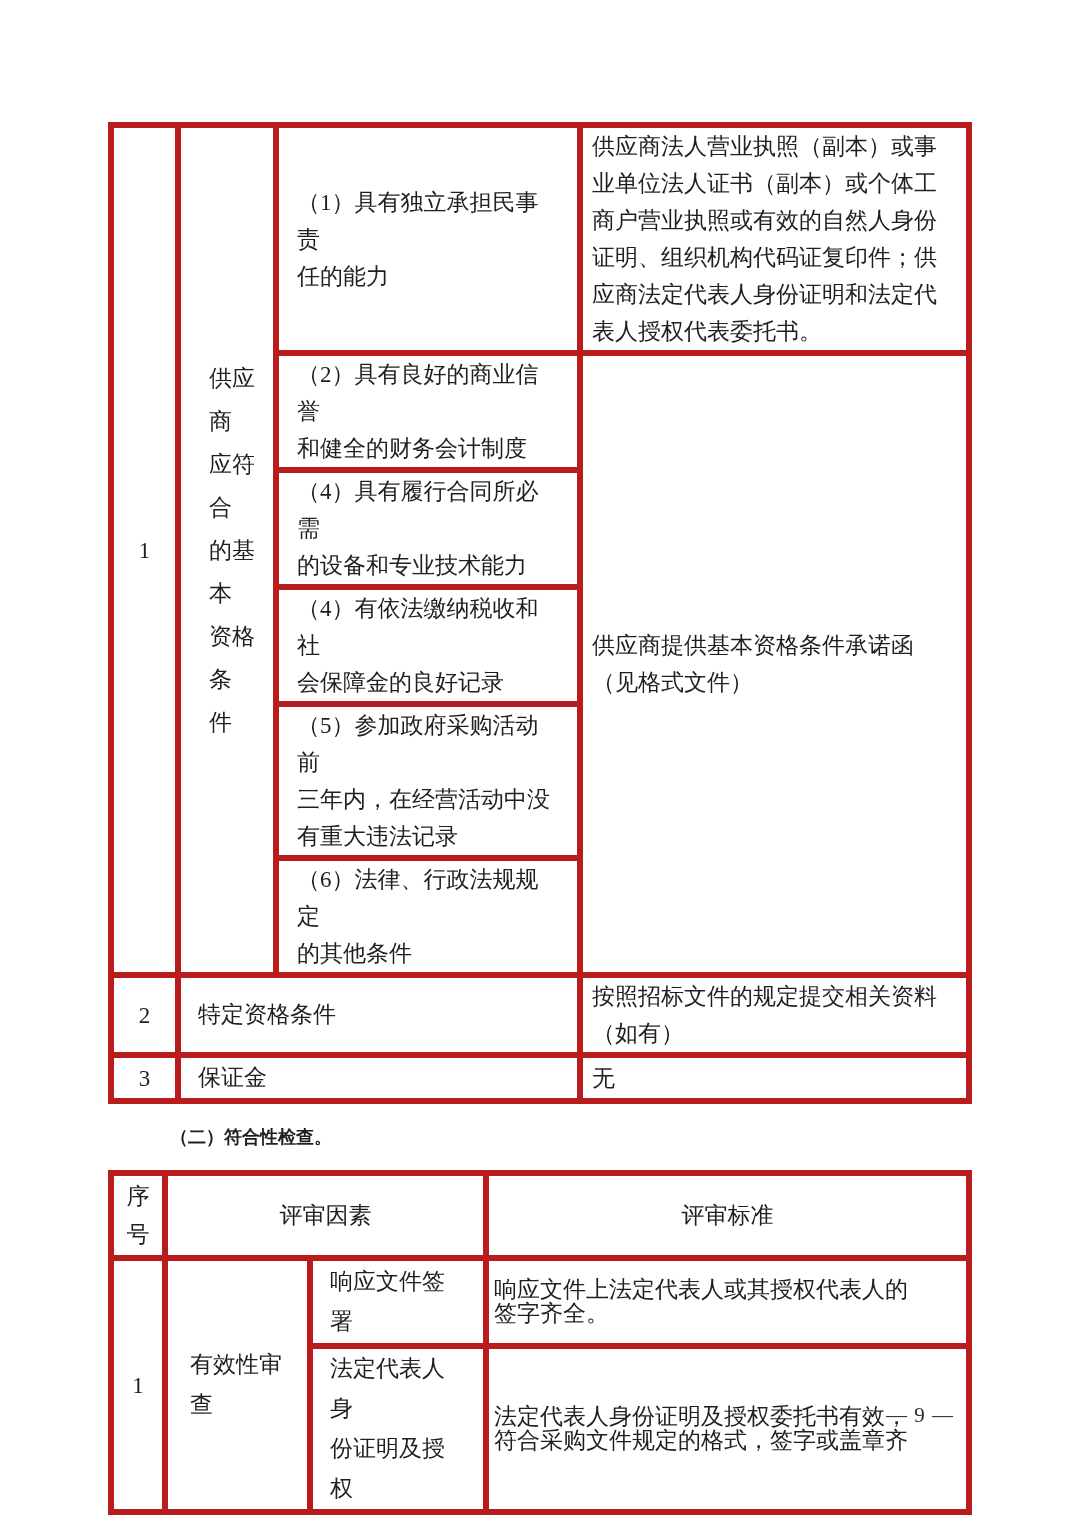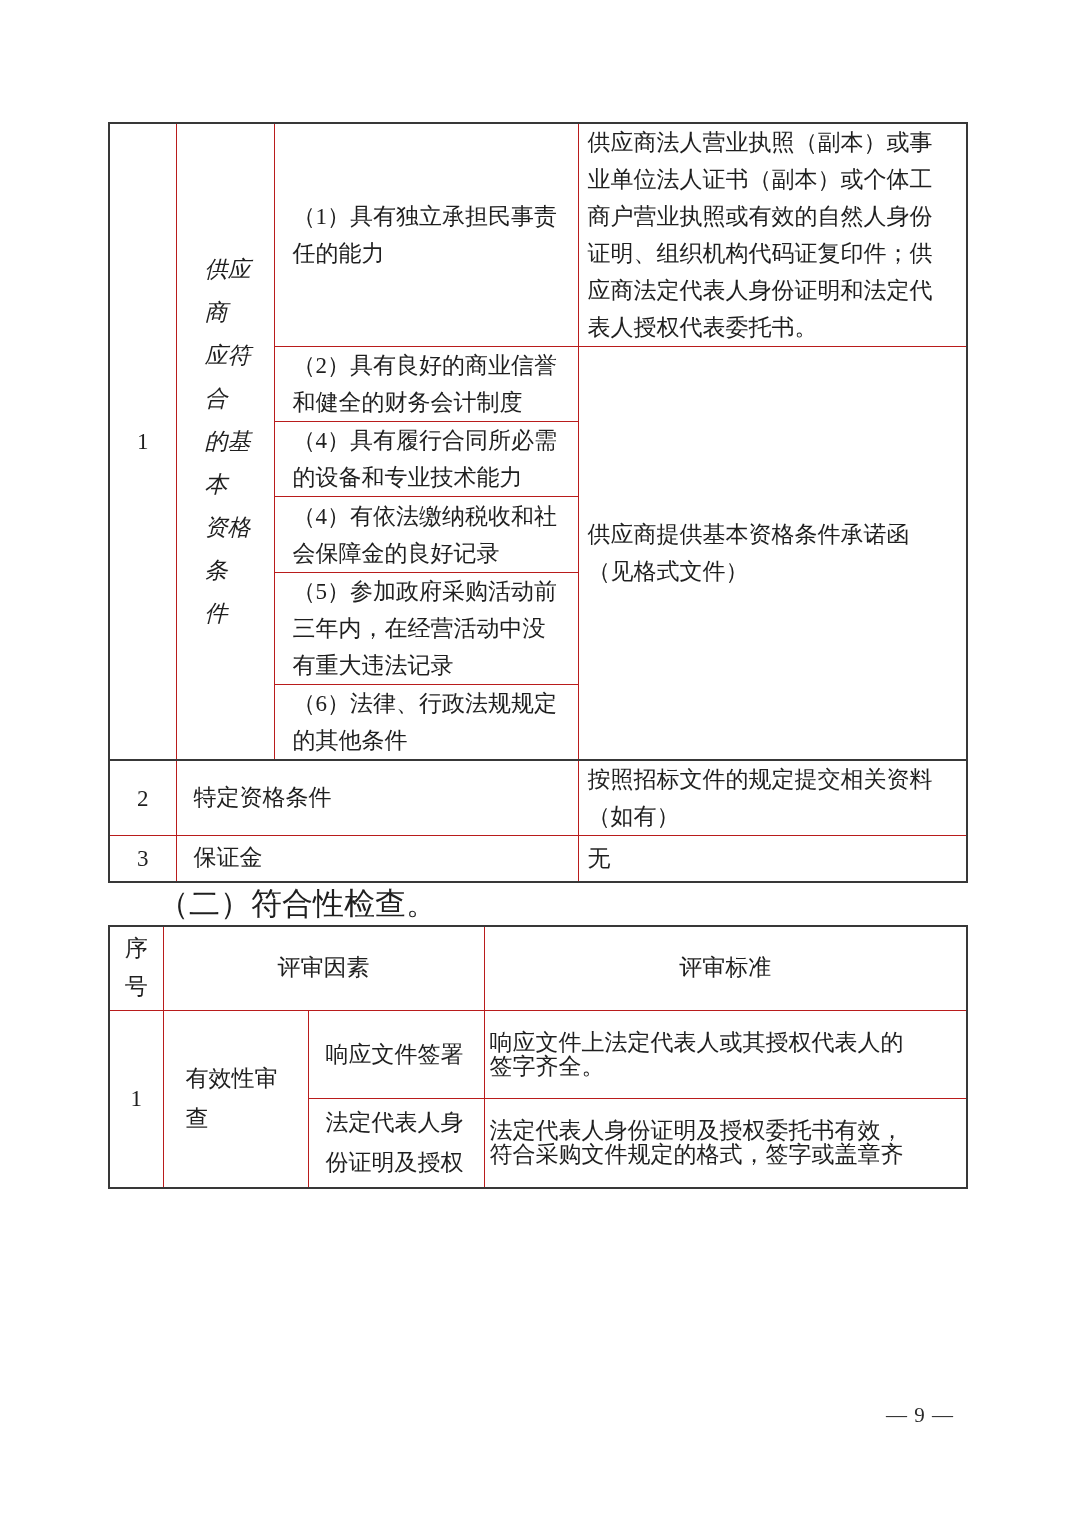--- a/index.html
+++ b/index.html
@@ -25,38 +25,37 @@
 
   
   table {
     border-collapse: collapse;
     table-layout: fixed;
     width: 858px;
     font-size: 23px;
     color: #1f1f1f;
   }
   td {
-    border: 1px solid #b91c1c;
+    border: 6px solid #b91c1c;
     vertical-align: middle;
     white-space: pre-line;
     line-height: 37px;
     padding: 2px 8px;
     overflow: hidden;
   }
   table.bordered { border: 2px solid #383838; }
   tr.thick-top td { border-top: 2px solid #383838; }
 
   td.seq {
     text-align: center;
     padding: 0;
   }
   td.category {
     padding: 0 10px 0 28px;
     line-height: 43px;
-    font-style: italic;
   }
   td.factor {
     padding: 0 18px;
   }
   td.standard {
     padding: 0 9px;
   }
   td.head {
     text-align: center;
     line-height: 38px;
@@ -81,24 +80,24 @@
     margin: 0;
     font-size: 24.5px;
     line-height: 42px;
     text-align: justify;
     text-indent: 50px;
   }
   p.note-p { margin-top: 7px; }
   p.note-p .note-label { font-weight: bold; }
   p.heading-p {
     width: 856px;
-    margin: 0;
-    font-size: 31px;
+    margin: 12px;
+    font-size: 18px;
     line-height: 42px;
-    font-weight: normal;
+    font-weight: bold;
     text-indent: 50px;
   }
 
   
   .page-number {
     position: absolute;
     top: 1403px;
     left: 860px;
     width: 120px;
     text-align: center;

